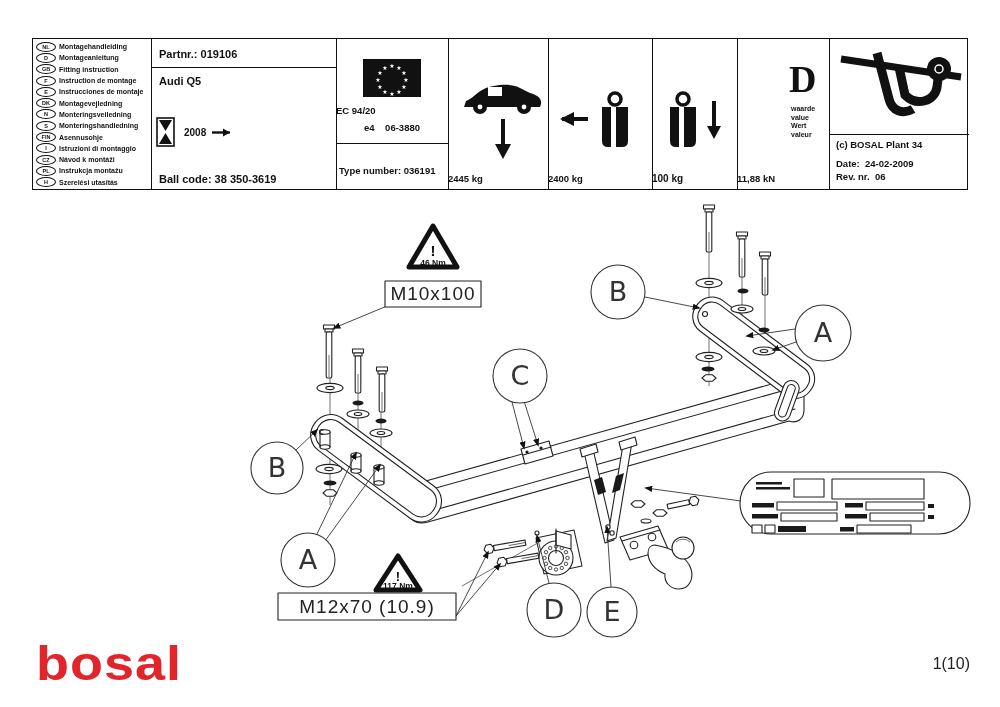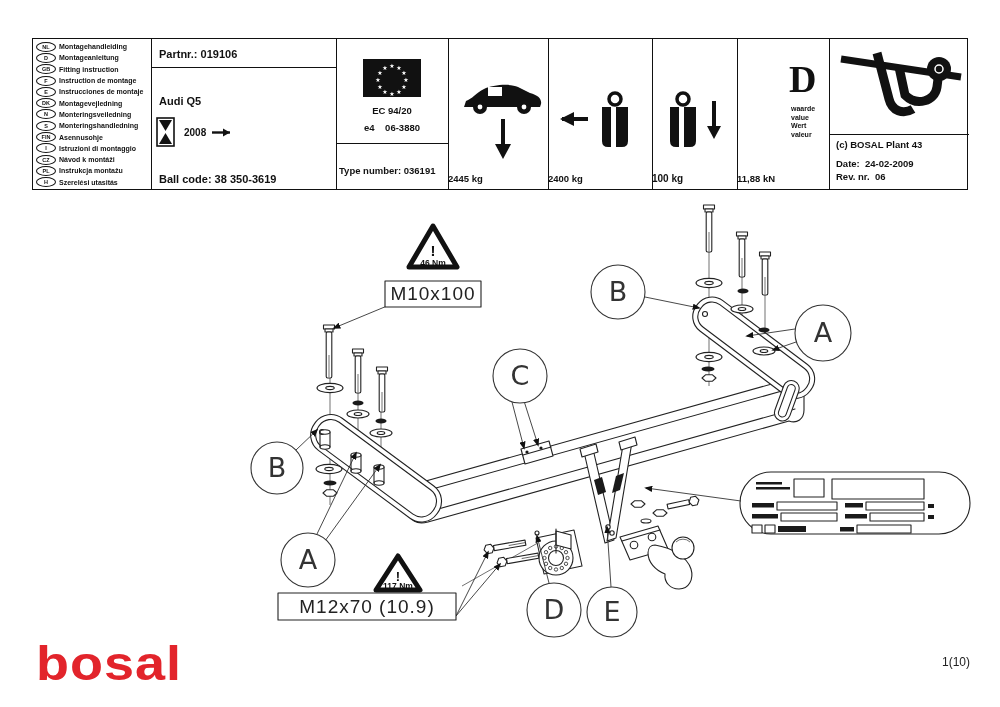--- a/index.html
+++ b/index.html
@@ -12,21 +12,21 @@
   .cell-txt{position:absolute;font-weight:bold;white-space:pre;}
   .lang-col{position:absolute;left:3px;top:2px;width:114px;}
   .lang-row{display:flex;align-items:center;height:11.3px;}
   .lang-badge{flex:0 0 18px;height:8px;border:1px solid #111;border-radius:50%;
       font-size:5.5px;font-weight:bold;line-height:8px;text-align:center;margin-right:3px;}
   .lang-label{font-size:7px;font-weight:bold;white-space:nowrap;}
   svg text{font-family:"Liberation Sans",sans-serif;}
   .dwords div{font-size:7px;font-weight:bold;line-height:8.5px;}
   #bosal-logo{position:absolute;left:36px;top:636px;font-size:54px;font-weight:bold;
       letter-spacing:1px;color:#e2242b;transform:scaleY(.88);transform-origin:left top;}
-  #pageno{position:absolute;right:30px;top:655px;font-size:12px;color:#222;}
+  #pageno{position:absolute;right:30px;top:655px;font-size:16px;color:#222;}
 </style>
 </head>
 <body>
 
 <div id="page">
 
   <div id="hdr">
     <div class="vsep" style="left:118px"></div>
     <div class="vsep" style="left:303px"></div>
     <div class="vsep" style="left:415px"></div>
@@ -85,21 +85,21 @@
           <span class="lang-label">Instrukcja montażu</span>
         </div>
       <div class="lang-row">
           <span class="lang-badge">H</span>
           <span class="lang-label">Szerelési utasitás</span>
         </div>
     </div>
 
     <div class="cell-txt" style="left:126px;top:9px;font-size:11px">Partnr.: 019106</div>
     <div class="hsep" style="left:118px;width:185px;top:28px"></div>
-    <div class="cell-txt" style="left:126px;top:56px;font-size:11px">Audi Q5</div>
+    <div class="cell-txt" style="left:126px;top:36px;font-size:11px">Audi Q5</div>
     <svg style="position:absolute;left:123px;top:78px" width="110" height="32" viewBox="0 0 110 32">
       <rect x="1" y="1" width="17" height="28" fill="#fff" stroke="#111" stroke-width="1.6"></rect>
       <path d="M3,3 L16,3 L9.5,14 Z" fill="#111"></path>
       <path d="M3,27 L16,27 L9.5,16 Z" fill="#111"></path>
       <text x="28" y="19" font-size="10" font-weight="bold" fill="#111">2008</text>
       <line x1="56" y1="15.5" x2="74" y2="15.5" stroke="#111" stroke-width="2.4"></line>
       <path d="M74,15.5 l-7,-4 v8 Z" fill="#111"></path>
     </svg>
     <div class="cell-txt" style="left:126px;top:134px;font-size:11px">Ball code: 38 350-3619</div>
 
@@ -113,21 +113,21 @@
           <text x="41" y="30">★</text>
           <text x="36" y="35">★</text>
         <text x="29" y="37">★</text>
           <text x="22" y="35">★</text>
           <text x="17" y="30">★</text>
         <text x="15" y="23">★</text>
           <text x="17" y="16">★</text>
           <text x="22" y="11">★</text>
       </g>
     </svg>
-    <div class="cell-txt" style="left:303px;width:112px;top:66px;font-size:9.5px;text-align:center">EC 94/20</div>
+    <div class="cell-txt" style="left:303px;width:112px;top:66px;font-size:9.5px;">EC 94/20</div>
     <div class="cell-txt" style="left:303px;width:112px;top:83px;font-size:9.5px;text-align:center">e4    06-3880</div>
     <div class="hsep" style="left:303px;width:112px;top:104px"></div>
     <div class="cell-txt" style="left:306px;top:126px;font-size:9.5px">Type number: 036191</div>
 
     <svg style="position:absolute;left:425px;top:40px" width="90" height="88" viewBox="0 0 90 88">
       <path d="M8,22 C14,20 18,14 26,10 C34,6 52,4 60,8 L72,14 C80,16 84,20 83,25 L82,28 L6,28 Z" fill="#111"></path>
       <rect x="30" y="8" width="14" height="9" fill="#fff"></rect>
       <circle cx="22" cy="28" r="7" fill="#111"></circle>
         <circle cx="22" cy="28" r="2.4" fill="#fff"></circle>
       <circle cx="66" cy="28" r="7" fill="#111"></circle>
@@ -165,21 +165,21 @@
     <div class="cell-txt" style="left:704px;width:92px;top:134px;font-size:9.5px;text-align:left">11,88 kN</div>
 
     <svg style="position:absolute;left:806px;top:4px" width="124px" height="88" viewBox="0 0 124 88">
       <line x1="2" y1="16" x2="122" y2="34" stroke="#111" stroke-width="7"></line>
       <path d="M38,10 L50,56 C53,68 64,72 74,66" fill="none" stroke="#111" stroke-width="9"></path>
       <path d="M60,24 L66,52 C78,64 96,58 98,44 L99,36" fill="none" stroke="#111" stroke-width="9"></path>
       <circle cx="100" cy="26" r="12" fill="#111"></circle>
       <circle cx="100" cy="26" r="4" fill="#111" stroke="#fff" stroke-width="1.5"></circle>
     </svg>
     <div class="hsep" style="left:796px;width:140px;top:95px"></div>
-    <div class="cell-txt" style="left:803px;top:100px;font-size:9.5px">(c) BOSAL Plant 43</div>
+    <div class="cell-txt" style="left:803px;top:100px;font-size:9.5px">(c) BOSAL Plant 34</div>
     <div class="cell-txt" style="left:803px;top:119px;font-size:9.5px">Date:  24-02-2009</div>
     <div class="cell-txt" style="left:803px;top:132px;font-size:9.5px">Rev. nr.  06</div>
   </div>
 
   <svg width="1000" height="707" viewBox="0 0 1000 707" style="position:absolute;left:0;top:0">
     <defs>
       <marker id="ah" markerWidth="9" markerHeight="7" refX="7" refY="3.5" orient="auto">
         <path d="M0,0 L9,3.5 L0,7 Z" fill="#111"></path>
       </marker>
     </defs>

